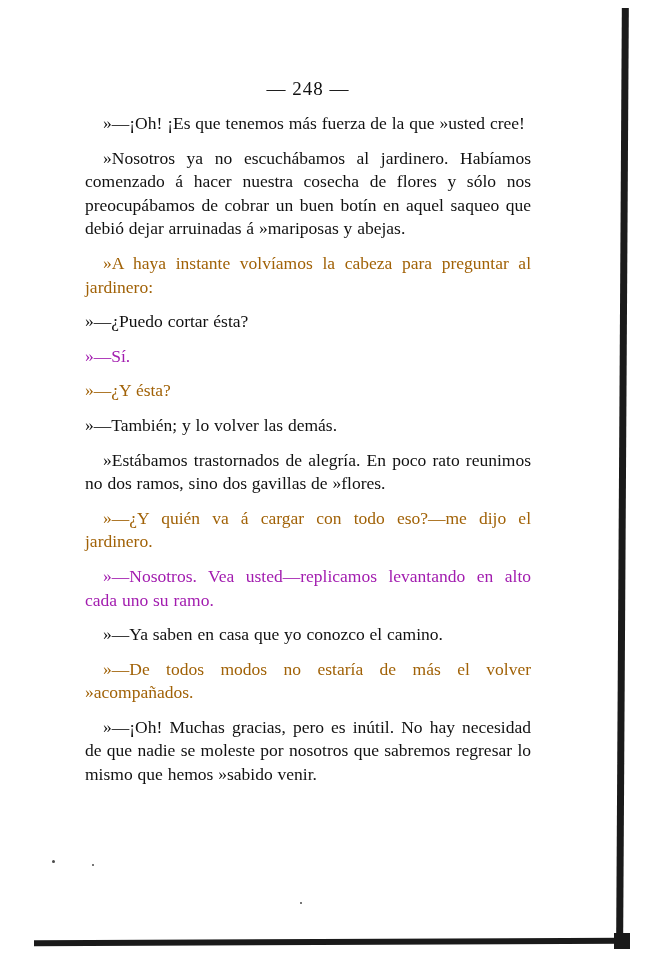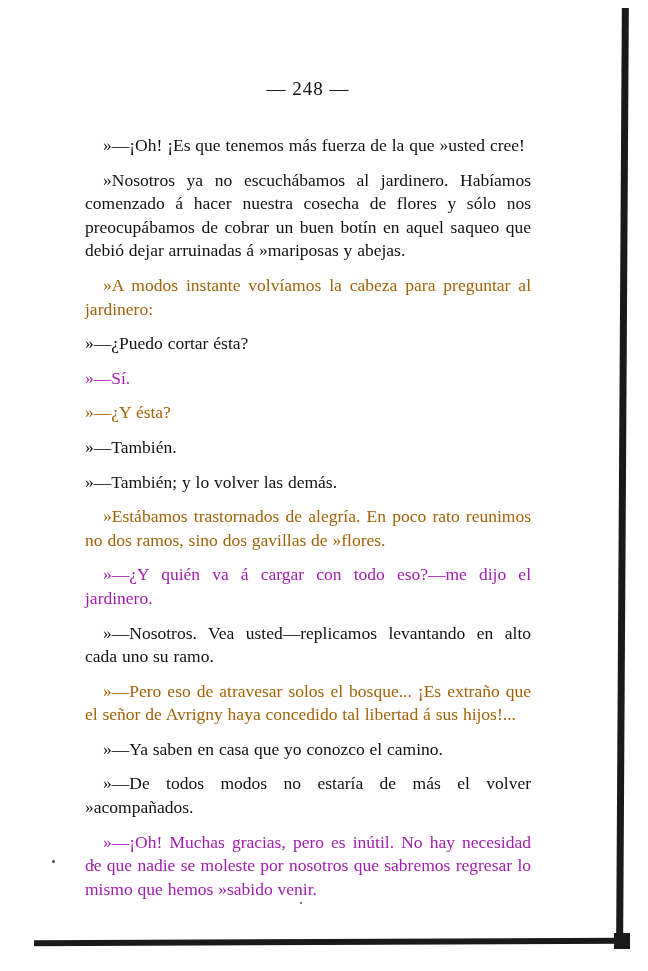--- a/index.html
+++ b/index.html
@@ -52,21 +52,21 @@
     position: absolute;
     left: 74px;
     top: 78px;
     width: 468px;
   }
   .page-number {
     text-align: center;
     font-size: 19px;
     letter-spacing: 1px;
     color: #111;
-    margin-bottom: 34px;
+    margin-bottom: 12px;
     white-space: pre;
   }
   .body-text p {
     margin: 11px;
     font-size: 17.5px;
     line-height: 23.6px;
     color: #111;
     text-align: justify;
     text-justify: inter-word;
     word-spacing: 0.5px;
@@ -95,29 +95,27 @@
   <div class="speck" style="left:92px; top:864px; width:2px; height:2px;"></div>
   <div class="speck" style="left:300px; top:902px; width:2px; height:2px;"></div>
 
   <div class="content">
 
     <div class="page-number">— 248 —</div>
 
     <div class="body-text">
       <p class="indent">»—¡Oh! ¡Es que tenemos más fuerza de la que »usted cree!</p>
       <p class="indent">»Nosotros ya no escuchábamos al jardinero. Habíamos comenzado á hacer nuestra cosecha de flores y sólo nos preocupábamos de cobrar un buen botín en aquel saqueo que debió dejar arruinadas á »mariposas y abejas.</p>
-      <p class="indent">»A modos instante volvíamos la cabeza para preguntar al jardinero:</p>
+      <p class="indent">»A haya instante volvíamos la cabeza para preguntar al jardinero:</p>
       <p class="short">»—¿Puedo cortar ésta?</p>
       <p class="short">»—Sí.</p>
       <p class="short">»—¿Y ésta?</p>
-      <p class="short">»—También.</p>
       <p class="short">»—También; y lo volver las demás.</p>
       <p class="indent">»Estábamos trastornados de alegría. En poco rato reunimos no dos ramos, sino dos gavillas de »flores.</p>
       <p class="indent">»—¿Y quién va á cargar con todo eso?—me dijo el jardinero.</p>
       <p class="indent">»—Nosotros. Vea usted—replicamos levantando en alto cada uno su ramo.</p>
-      <p class="indent">»—Pero eso de atravesar solos el bosque... ¡Es extraño que el señor de Avrigny haya concedido tal libertad á sus hijos!...</p>
       <p class="indent">»—Ya saben en casa que yo conozco el camino.</p>
       <p class="indent">»—De todos modos no estaría de más el volver »acompañados.</p>
       <p class="indent">»—¡Oh! Muchas gracias, pero es inútil. No hay necesidad de que nadie se moleste por nosotros que sabremos regresar lo mismo que hemos »sabido venir.</p>
     </div>
 
   </div>
 </div>
 
 </body></html>

